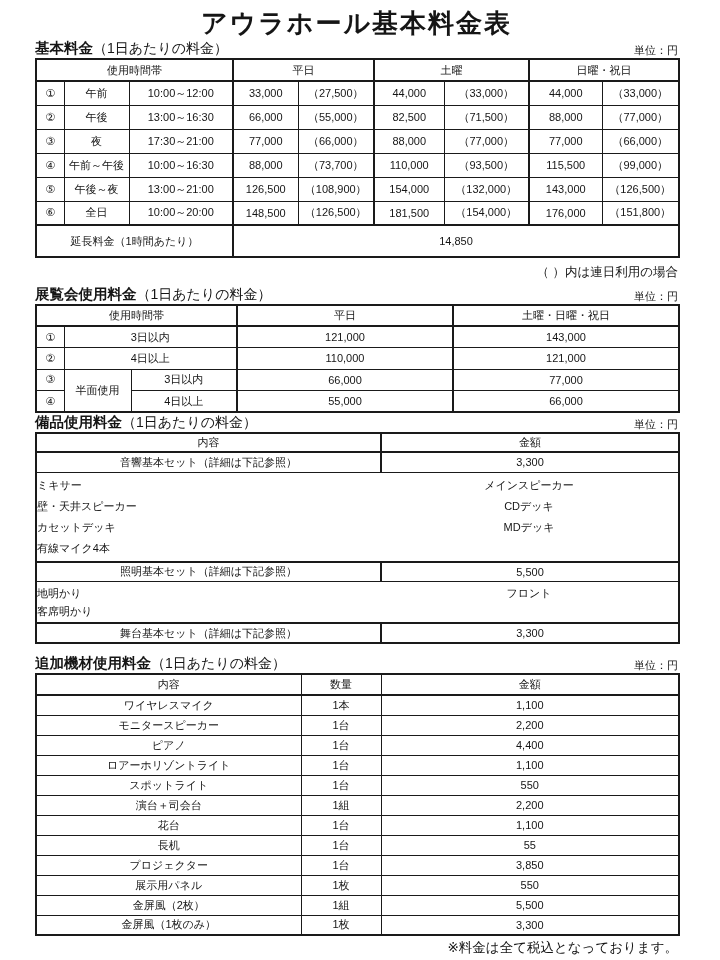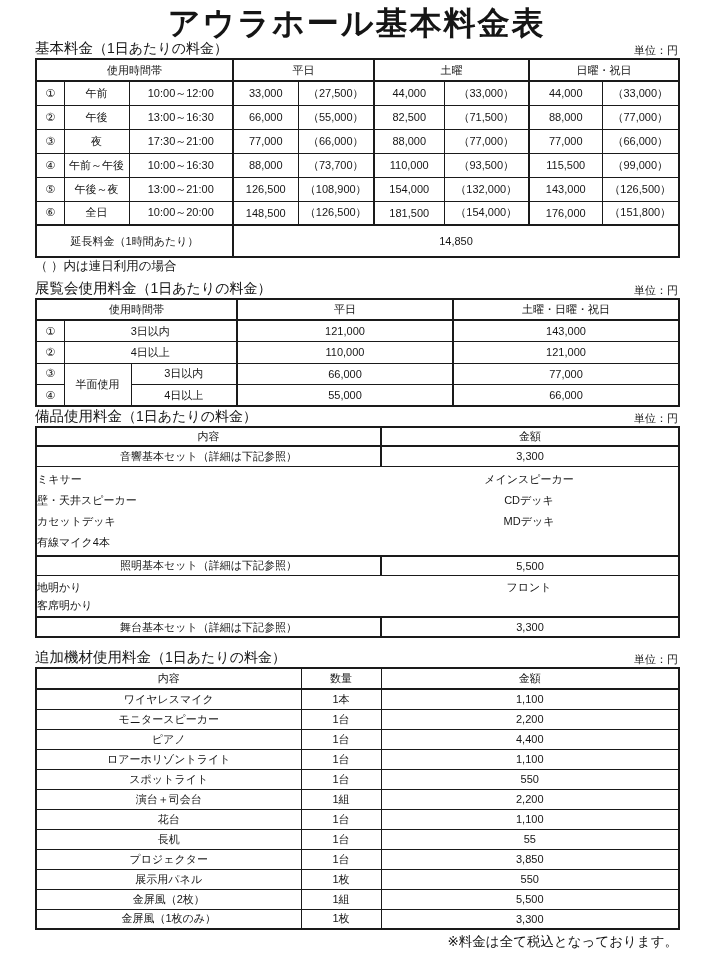--- a/index.html
+++ b/index.html
@@ -7,28 +7,28 @@
     width:720px; height:960px;
     font-family:"Liberation Sans","DejaVu Sans",sans-serif;
     color:#151515;
     -webkit-font-smoothing:antialiased;
   }
   .page { position:relative; width:720px; height:960px; overflow:hidden; }
   .content { padding:0 42px 0 35px; }
 
   .doc-title {
     padding-top:9px; height:28px; line-height:28px;
-    text-align:center; font-size:32px; font-weight:700; letter-spacing:2px;
+    text-align:center; font-size:26px; font-weight:700; letter-spacing:2px;
   }
 
   .sec-head {
     display:flex; justify-content:space-between; align-items:flex-end;
     height:17px; margin-top:4px;
   }
-  .sec-main { font-size:14.5px; font-weight:400; }
+  .sec-main { font-size:14.5px; font-weight:700; }
   .sec-sub  { font-size:14px;  font-weight:400; }
   .unit     { font-size:11px;  font-weight:400; }
 
   table.tbl {
     border-collapse:collapse; table-layout:fixed; width:643px;
     border:2.5px solid #1a1a1a;
     font-size:11px;
   }
   .tbl td, .tbl th {
     border:1.5px solid #1a1a1a; padding:0; font-weight:400;
@@ -51,22 +51,22 @@
   #t-add tr.hrow    { height:21px; }
 
   
   td.detail { padding:2px 0; }
   .dline { display:flex; height:21px; line-height:21px; }
   .dline.sm { height:18px; line-height:18px; }
   .dl { width:343px; text-align:left; }
   .dr { flex:1; text-align:center; }
 
   .note-line {
-    height:15px; line-height:15px; margin-top:1px;
-    text-align:left; font-size:12.5px;
+    height:15px; line-height:15px; margin-top:7px;
+    text-align:right; font-size:12.5px;
   }
   .sec-gap1 { margin-top:7px;justify-content:space-between; }
   .sec-gap2 { margin-top:2px; }
   .sec-gap3 { margin-top:12px; }
   .footer-note {
     margin-top:4px; text-align:right; font-size:13.5px; height:16px; line-height:16px;
   }
 </style>
 </head>
 <body>

